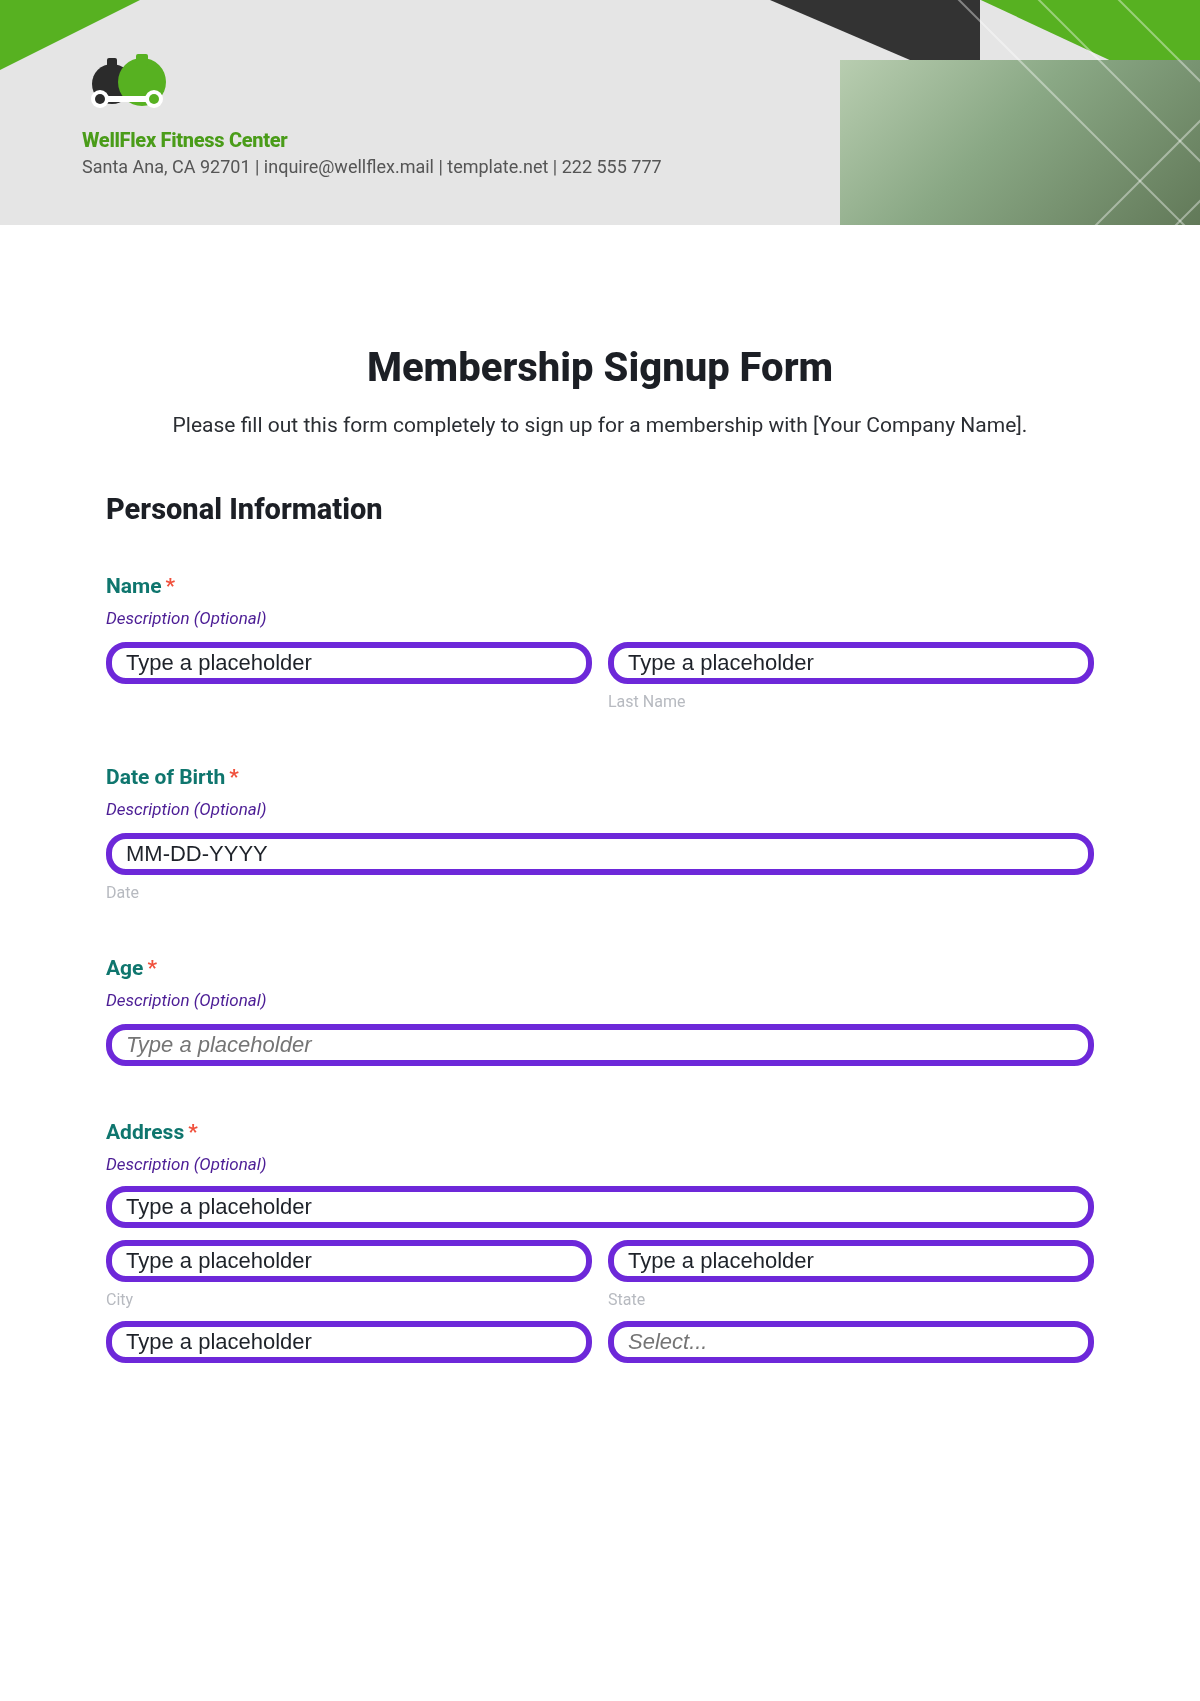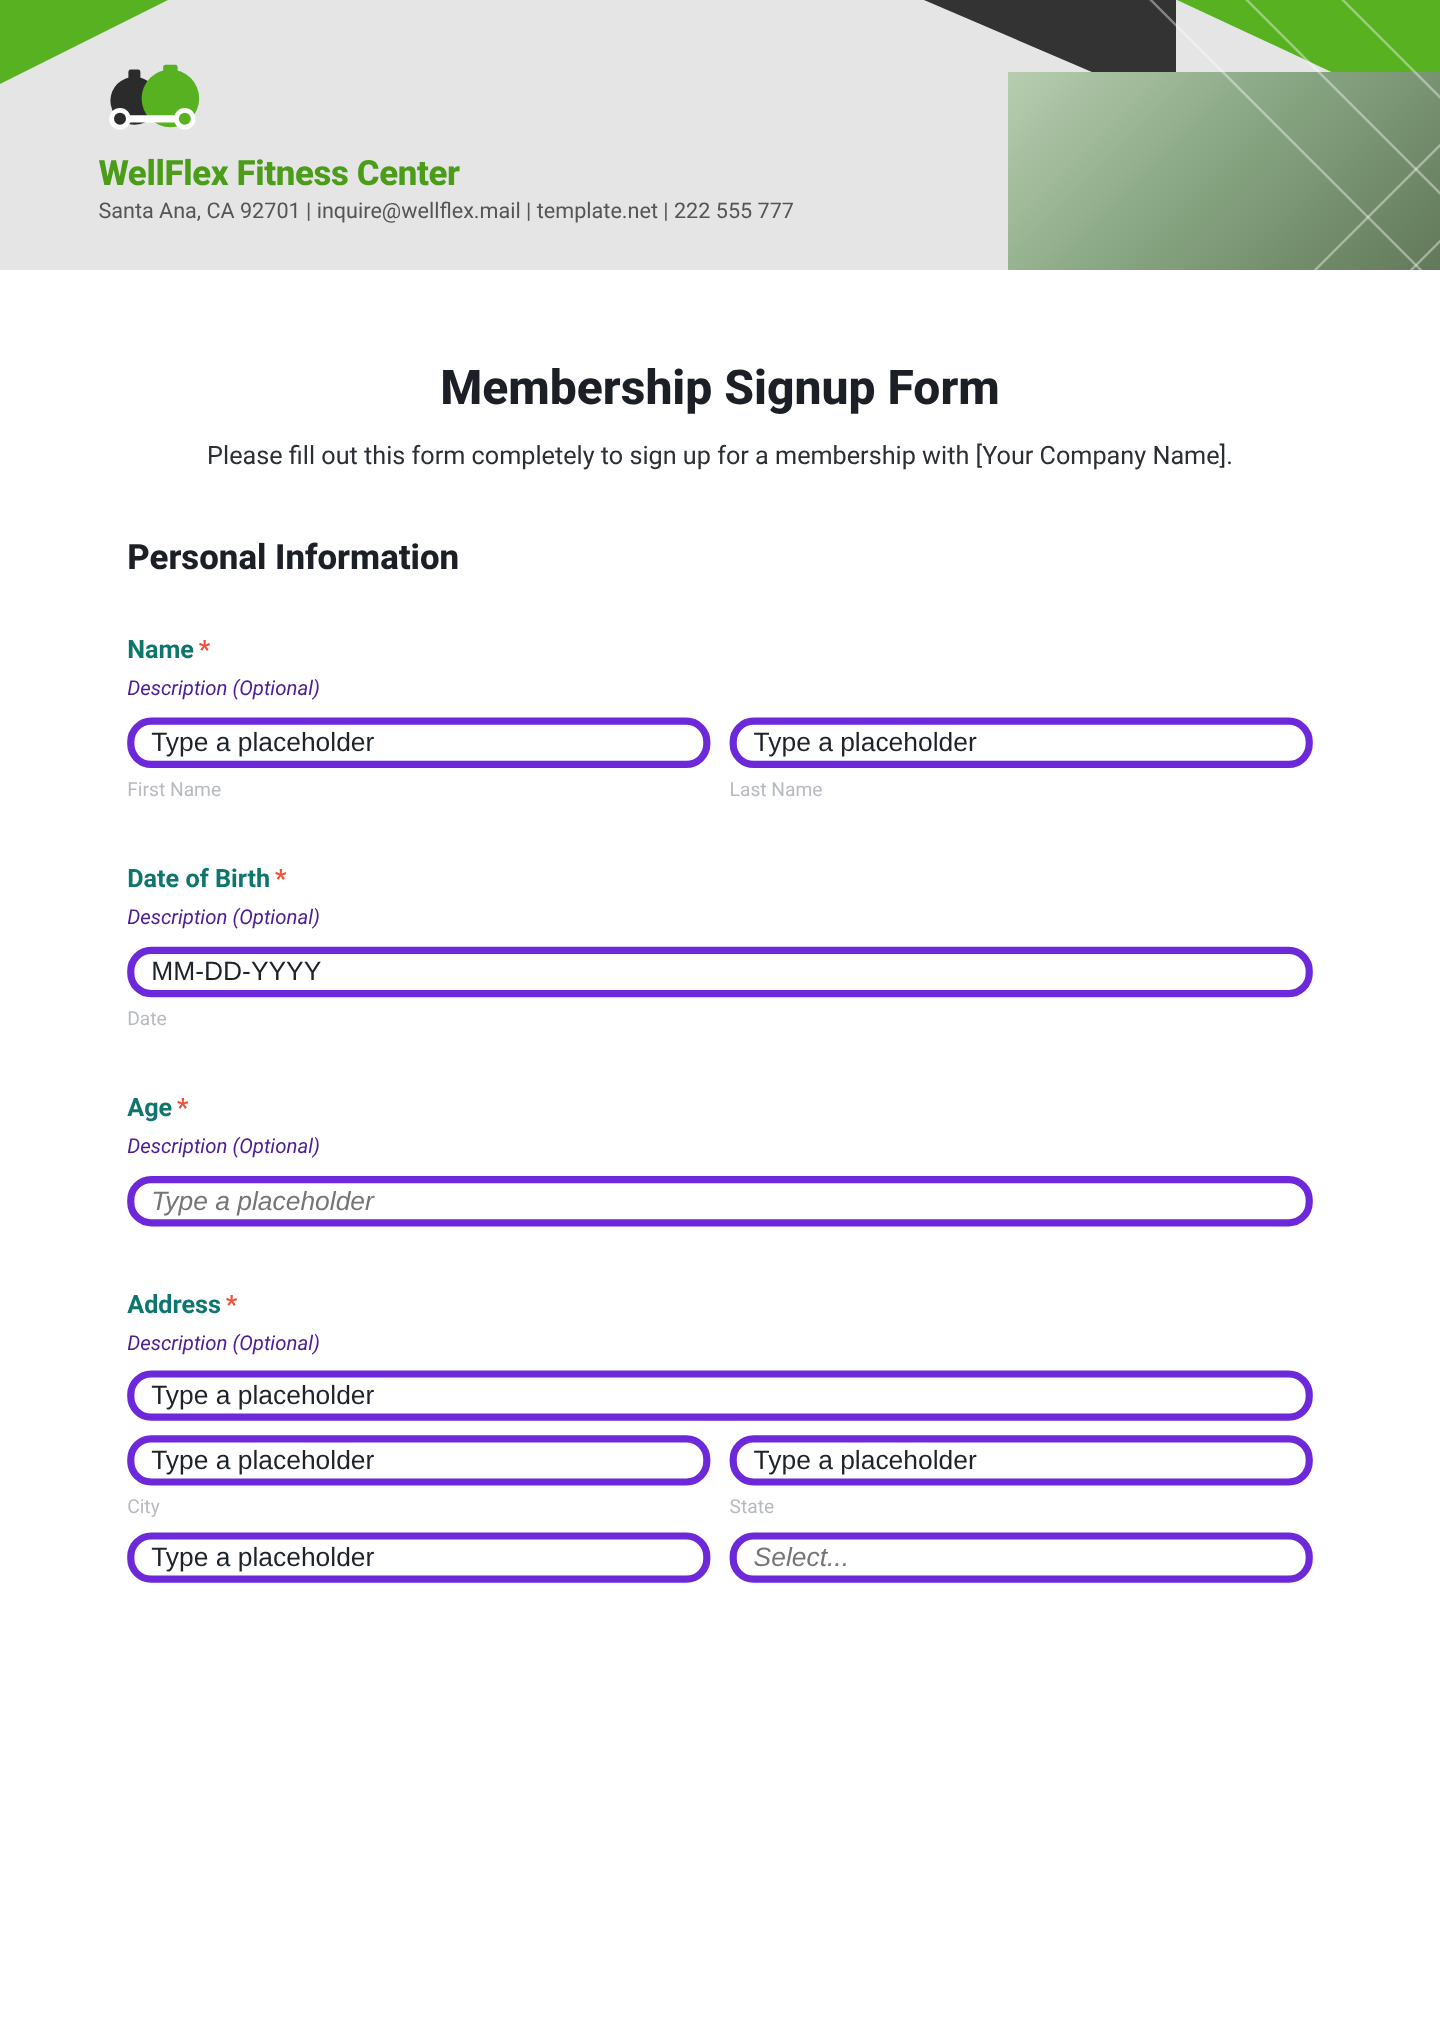--- a/index.html
+++ b/index.html
@@ -11,23 +11,23 @@
 .grid-photo { position: absolute; top: 60px; right: -20px; width: 380px; height: 200px; background: linear-gradient(135deg, #b8cdb0 0%, #8aa885 40%, #5a7050 100%); transform: skewX(0deg); }
 .diag-line { position: absolute; background: rgba(255,255,255,0.4); }
 .d1 { top: 40px; right: 0; width: 420px; height: 2px; transform: rotate(45deg); transform-origin: right; }
 .d2 { top: 120px; right: 0; width: 420px; height: 2px; transform: rotate(45deg); transform-origin: right; }
 .d3 { top: 200px; right: 0; width: 420px; height: 2px; transform: rotate(45deg); transform-origin: right; }
 .d4 { top: 40px; right: 0; width: 420px; height: 2px; transform: rotate(-45deg); transform-origin: right; }
 .d5 { top: 120px; right: 0; width: 420px; height: 2px; transform: rotate(-45deg); transform-origin: right; }
 .brand { position: absolute; top: 52px; left: 82px; }
 .logo-row { display: flex; align-items: center; }
 .logo-svg { width: 100px; height: 70px; }
-.brand-name { margin-top: 6px; font-size: 29px; font-weight: 800; color: #4a9c19; letter-spacing: -0.3px; }
+.brand-name { margin-top: 6px; font-size: 20px; font-weight: 800; color: #4a9c19; letter-spacing: -0.3px; }
 .brand-info { margin-top: 4px; font-size: 18px; color: #555; }
-.content { padding: 75px 106px 40px; }
+.content { padding: 119px 106px 40px; }
 .title { text-align: center; font-size: 40px; font-weight: 800; color: #1c1f25; }
 .subtitle { text-align: center; font-size: 21px; color: #2b2e33; margin-top: 18px; line-height: 1.55; }
 .section-h { font-size: 29px; font-weight: 800; margin-top: 50px; color: #1c1f25; }
 .field { margin-top: 48px; }
 .field + .field { margin-top: 54px; }
 .flabel { font-size: 21px; font-weight: 700; color: #0f766e; }
 .req { color: #f0503c; font-weight: 700; }
 .desc { font-size: 17px; color: #4c1d95; font-style: italic; margin-top: 10px; }
 .row { display: flex; gap: 16px; margin-top: 14px; }
 .col { flex: 1; }
@@ -77,21 +77,20 @@
 
   <div class="field">
     <div>
       <span class="flabel">Name</span>
       <span class="flabel req">*</span>
     </div>
     <div class="desc">Description (Optional)</div>
     <div class="row">
       <div class="col">
         <input class="input" value="Type a placeholder" style="">
-        <div class="sublabel">First Name</div>
       </div>
       <div class="col">
         <input class="input" value="Type a placeholder" style="">
         <div class="sublabel">Last Name</div>
       </div>
     </div>
   </div>
 
   <div class="field">
     <div>

